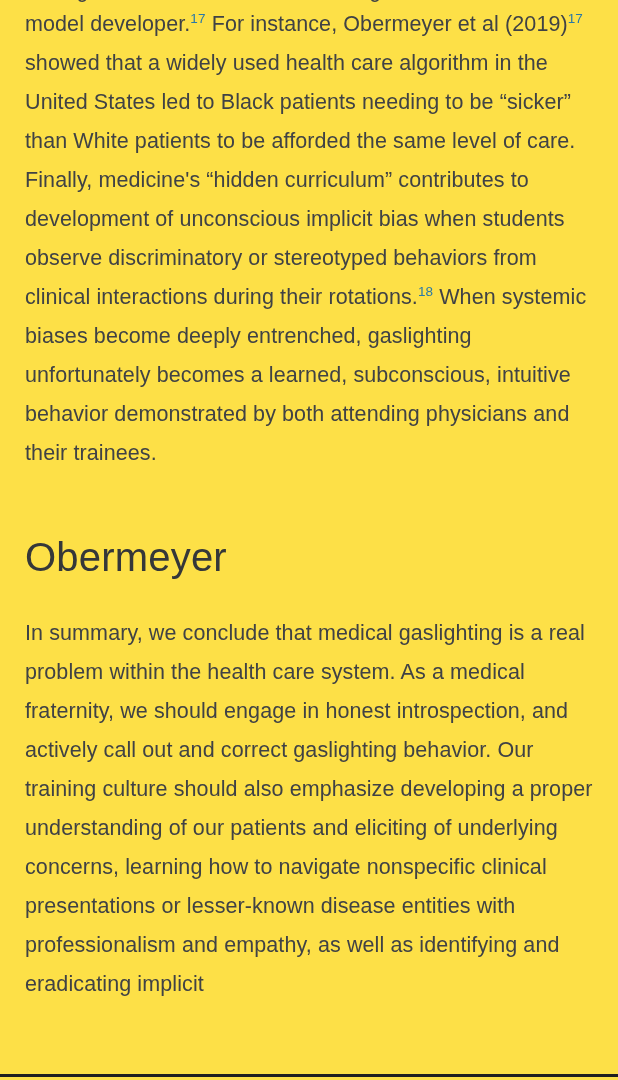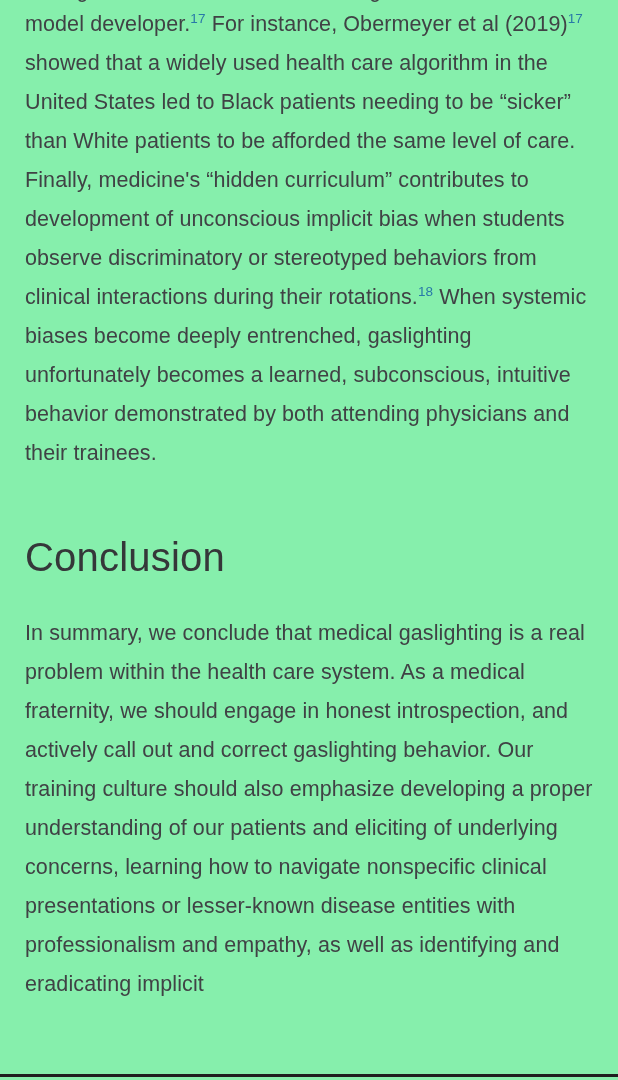--- a/index.html
+++ b/index.html
@@ -5,21 +5,21 @@
   html, body {
     margin: 0;
     padding: 0;
     background: #ffffff;
   }
   .page {
     position: relative;
     width: 618px;
     height: 1080px;
     overflow: hidden;
-    background: #86efac;
+    background: #fde047;
     font-family: "Liberation Sans", sans-serif;
   }
   .content {
     padding: 0 23px 0 25px;
   }
   
   .clip-strip {
     height: 5px;
     overflow: hidden;
   }
@@ -66,20 +66,20 @@
 
 <div class="page">
   <div class="content">
 
     <div class="clip-strip">
       <span>arising from the data used for training or from the</span>
     </div>
 
     <p class="body"><span>model developer.</span><sup class="ref">17</sup><span> For instance, Obermeyer et al (2019)</span><sup class="ref">17</sup><span> showed that a widely used health care algorithm in the United States led to Black patients needing to be “sicker” than White patients to be afforded the same level of care. Finally, medicine's “hidden curriculum” contributes to development of unconscious implicit bias when students observe discriminatory or stereotyped behaviors from clinical interactions during their rotations.</span><sup class="ref">18</sup><span> When systemic biases become deeply entrenched, gaslighting unfortunately becomes a learned, subconscious, intuitive behavior demonstrated by both attending physicians and their trainees.</span></p>
 
-    <h2 class="section-heading">Conclusion</h2>
+    <h2 class="section-heading">Obermeyer</h2>
 
     <p class="body">In summary, we conclude that medical gaslighting is a real problem within the health care system. As a medical fraternity, we should engage in honest introspection, and actively call out and correct gaslighting behavior. Our training culture should also emphasize developing a proper understanding of our patients and eliciting of underlying concerns, learning how to navigate nonspecific clinical presentations or lesser-known disease entities with professionalism and empathy, as well as identifying and eradicating implicit</p>
 
   </div>
 
   <div class="bottom-rule"></div>
 </div>
 
 </body></html>

